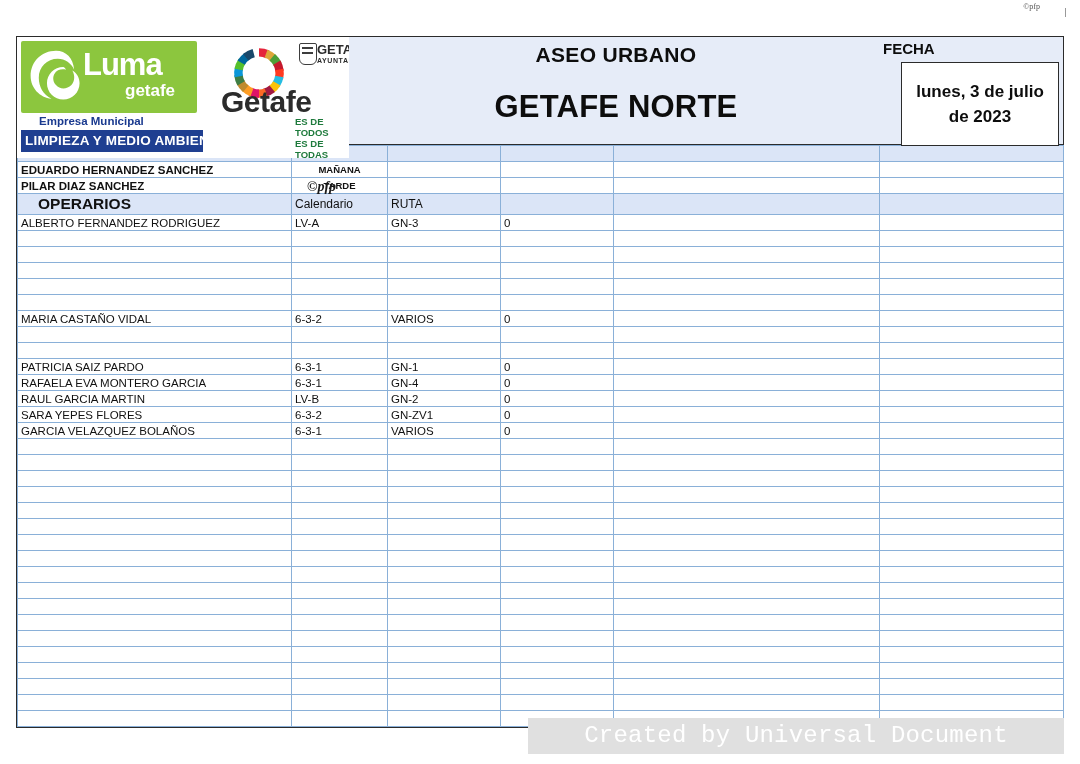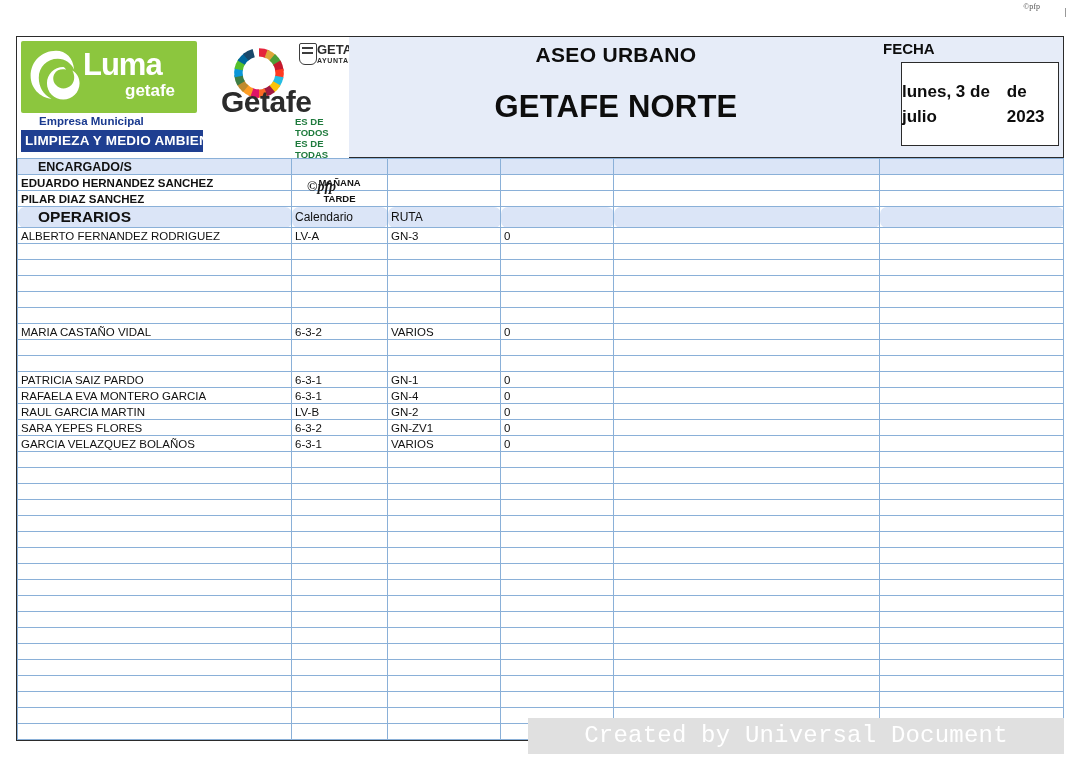--- a/index.html
+++ b/index.html
@@ -44,21 +44,21 @@
     top: 36px;
     width: 1048px;
     border: 1px solid #2b2b2b;
     box-sizing: border-box;
     background: #fff;
   }
 
   
   .header-band {
     position: relative;
-    height: 121px;
+    height: 108px;
     background: #e6ecf8;
     border-bottom: 1px solid #2b2b2b;
     box-sizing: border-box;
   }
   .logo-block {
     position: absolute;
     left: 0; top: 0;
     width: 332px;
     height: 121px;
     background: #ffffff;
@@ -237,21 +237,21 @@
   .date-box {
     position: absolute;
     left: 18px;
     top: 25px;
     width: 158px;
     height: 84px;
     border: 1px solid #2b2b2b;
     background: #ffffff;
     box-sizing: border-box;
     display: flex;
-    flex-direction: row;
+    flex-direction: column;
     align-items: center;
     justify-content: center;
     font-size: 17px;
     font-weight: bold;
     color: #0d0d0d;
     line-height: 1.5;
   }
 
   
   table.grid {
@@ -273,21 +273,20 @@
     background: #dbe5f7;
     border-color: #2b2b2b;
   }
   .row-section td.sec-title {
     font-weight: bold;
     font-size: 12.5px;
     padding-left: 20px;
   }
   .row-section.operarios td {
     height: 20px;
-    border-radius: 7px;
   }
   .row-section.operarios td.sec-title {
     font-size: 15.5px;
     font-weight: bold;
   }
   .row-section.operarios td.col-cal,
   .row-section.operarios td.col-ruta {
     font-size: 12px;
     font-weight: normal;
   }

